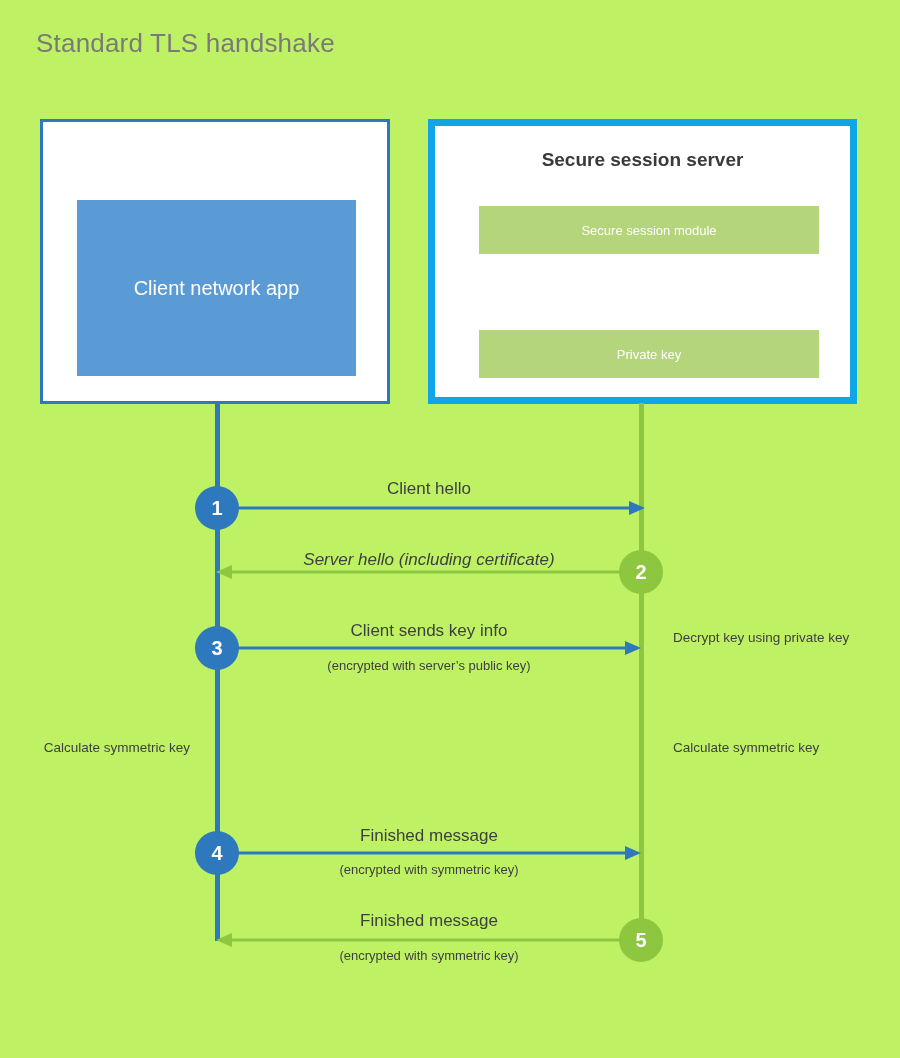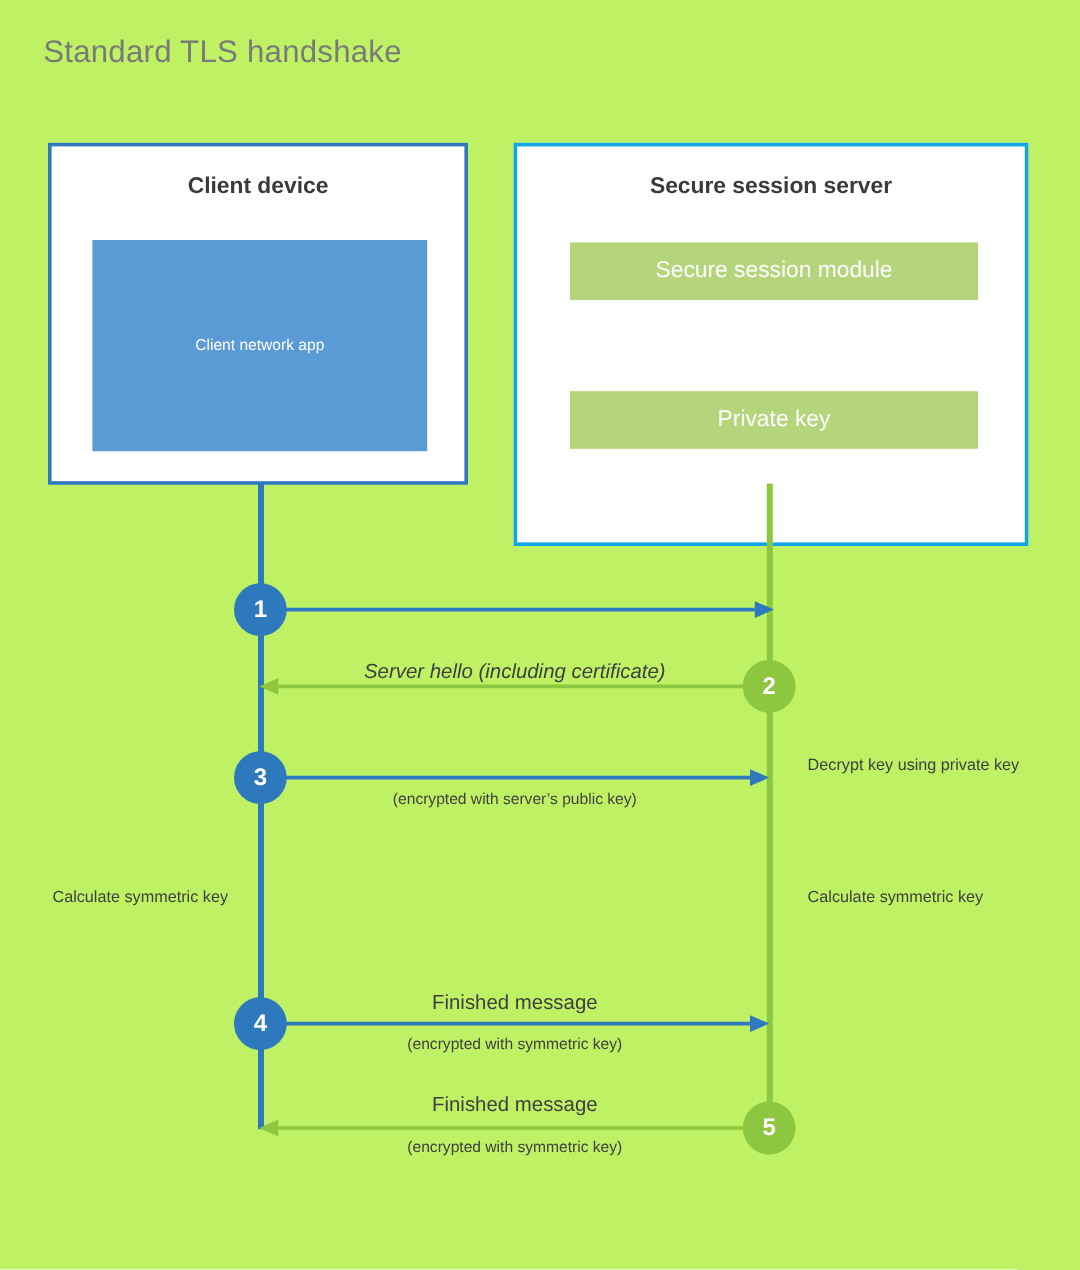--- a/index.html
+++ b/index.html
@@ -32,55 +32,55 @@
     position: absolute;
     background: #ffffff;
   }
   #client-box {
     left: 40px; top: 119px;
     width: 350px; height: 285px;
     border: 3px solid #2E79BD;
   }
   #server-box {
     left: 428px; top: 119px;
-    width: 429px; height: 336px;
-    border: 3px solid #0ea5e9;
+    width: 429px; height: 285px;
+    border: 7px solid #0ea5e9;
   }
   .node-title {
     position: absolute;
     left: 0; right: 0;
     text-align: center;
     font-size: 19px;
     font-weight: bold;
     color: #3a3a3a;
     top: 23px;
   }
 
   
   #client-app {
     position: absolute;
     left: 34px; top: 78px;
     width: 279px; height: 176px;
     background: #5B9BD5;
     color: #ffffff;
-    font-size: 13px;
+    font-size: 20px;
     line-height: 26px;
     display: flex;
     align-items: center;
     justify-content: center;
     text-align: center;
   }
   .server-bar {
     position: absolute;
     left: 44px;
     width: 340px;
     height: 48px;
     background: #B5D57C;
     color: #ffffff;
-    font-size: 19px;
+    font-size: 13px;
     display: flex;
     align-items: center;
     justify-content: center;
     text-align: center;
   }
   #server-bar-0 { top: 80px; }
   #server-bar-1 { top: 142px; }
   #server-bar-2 { top: 204px; }
 
   
@@ -141,46 +141,47 @@
   .side-note.left-align  { text-align: left; }
 </style>
 </head>
 <body>
 
 <div id="canvas">
 
   <div id="page-title">Standard TLS handshake</div>
 
   <div class="node-box" id="client-box">
-    <div class="node-title">Client device</div>
     <div id="client-app">Client network app</div>
   </div>
 
   <div class="node-box" id="server-box">
     <div class="node-title">Secure session server</div>
     <div class="server-bar" id="server-bar-0">Secure session module</div>
     <div class="server-bar" id="server-bar-2">Private key</div>
   </div>
 
   <div class="lifeline" id="lifeline-client"></div>
   <div class="lifeline" id="lifeline-server"></div>
 
+  <div class="arrow-label main" style="left:217px; top:479px; width:424px;">Client hello</div>
   <svg class="arrow-svg" style="left:217px; top:500px; width:430px; height:16px;" viewBox="0 0 430 16">
     <line x1="0" y1="8" x2="412" y2="8" stroke="#2E79BD" stroke-width="3"></line>
     <polygon points="412,1 428,8 412,15" fill="#2E79BD"></polygon>
   </svg>
   <div class="step-marker blue" style="left:195px; top:486px;">1</div>
 
   <div class="arrow-label main" style="left:217px; top:550px; width:424px;font-style:italic;">Server hello (including certificate)</div>
   <svg class="arrow-svg" style="left:214px; top:564px; width:430px; height:16px;" viewBox="0 0 430 16">
     <line x1="18" y1="8" x2="430" y2="8" stroke="#8DC63F" stroke-width="3"></line>
     <polygon points="18,1 2,8 18,15" fill="#8DC63F"></polygon>
   </svg>
   <div class="step-marker green" style="left:619px; top:550px;">2</div>
 
+  <div class="arrow-label main" style="left:217px; top:621px; width:424px;">Client sends key info</div>
   <svg class="arrow-svg" style="left:217px; top:640px; width:430px; height:16px;" viewBox="0 0 430 16">
     <line x1="0" y1="8" x2="408" y2="8" stroke="#2E79BD" stroke-width="3"></line>
     <polygon points="408,1 424,8 408,15" fill="#2E79BD"></polygon>
   </svg>
   <div class="arrow-label sub" style="left:217px; top:658px; width:424px;">(encrypted with server’s public key)</div>
   <div class="step-marker blue" style="left:195px; top:626px;">3</div>
   <div class="side-note left-align" style="left:673px; top:629px; width:200px;">Decrypt key using private key</div>
 
   <div class="side-note right-align" style="left:0px; top:739px; width:190px;">Calculate symmetric key</div>
   <div class="side-note left-align" style="left:673px; top:739px; width:200px;">Calculate symmetric key</div>

